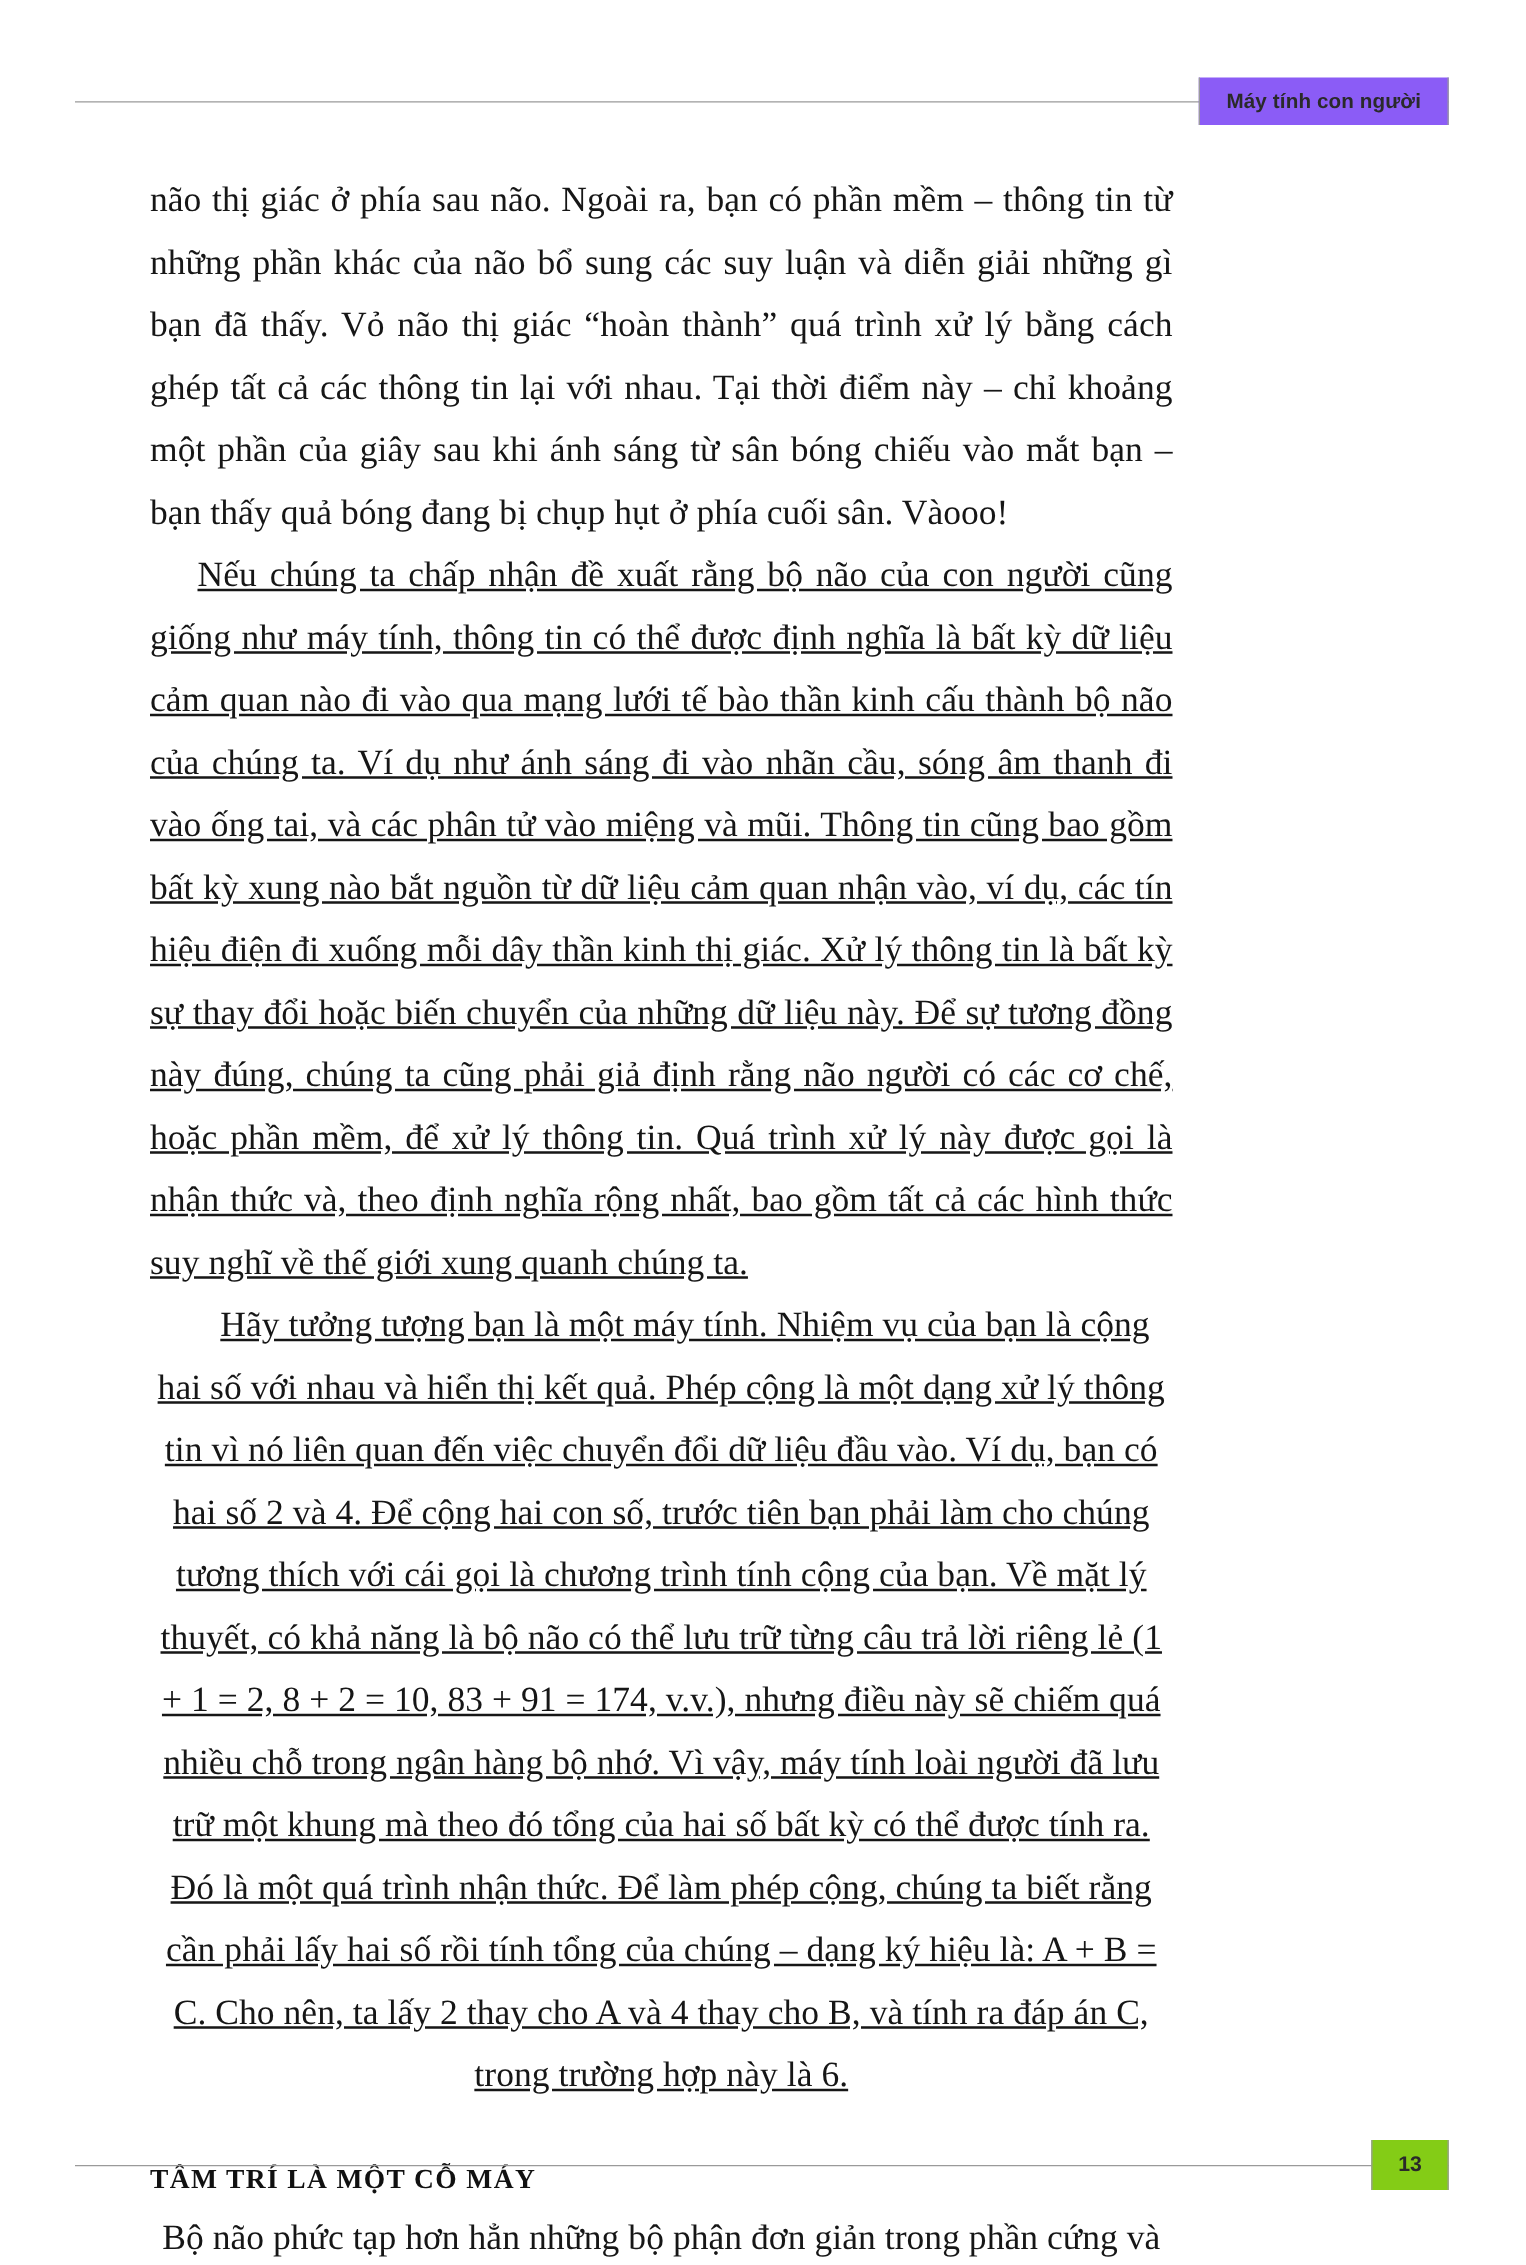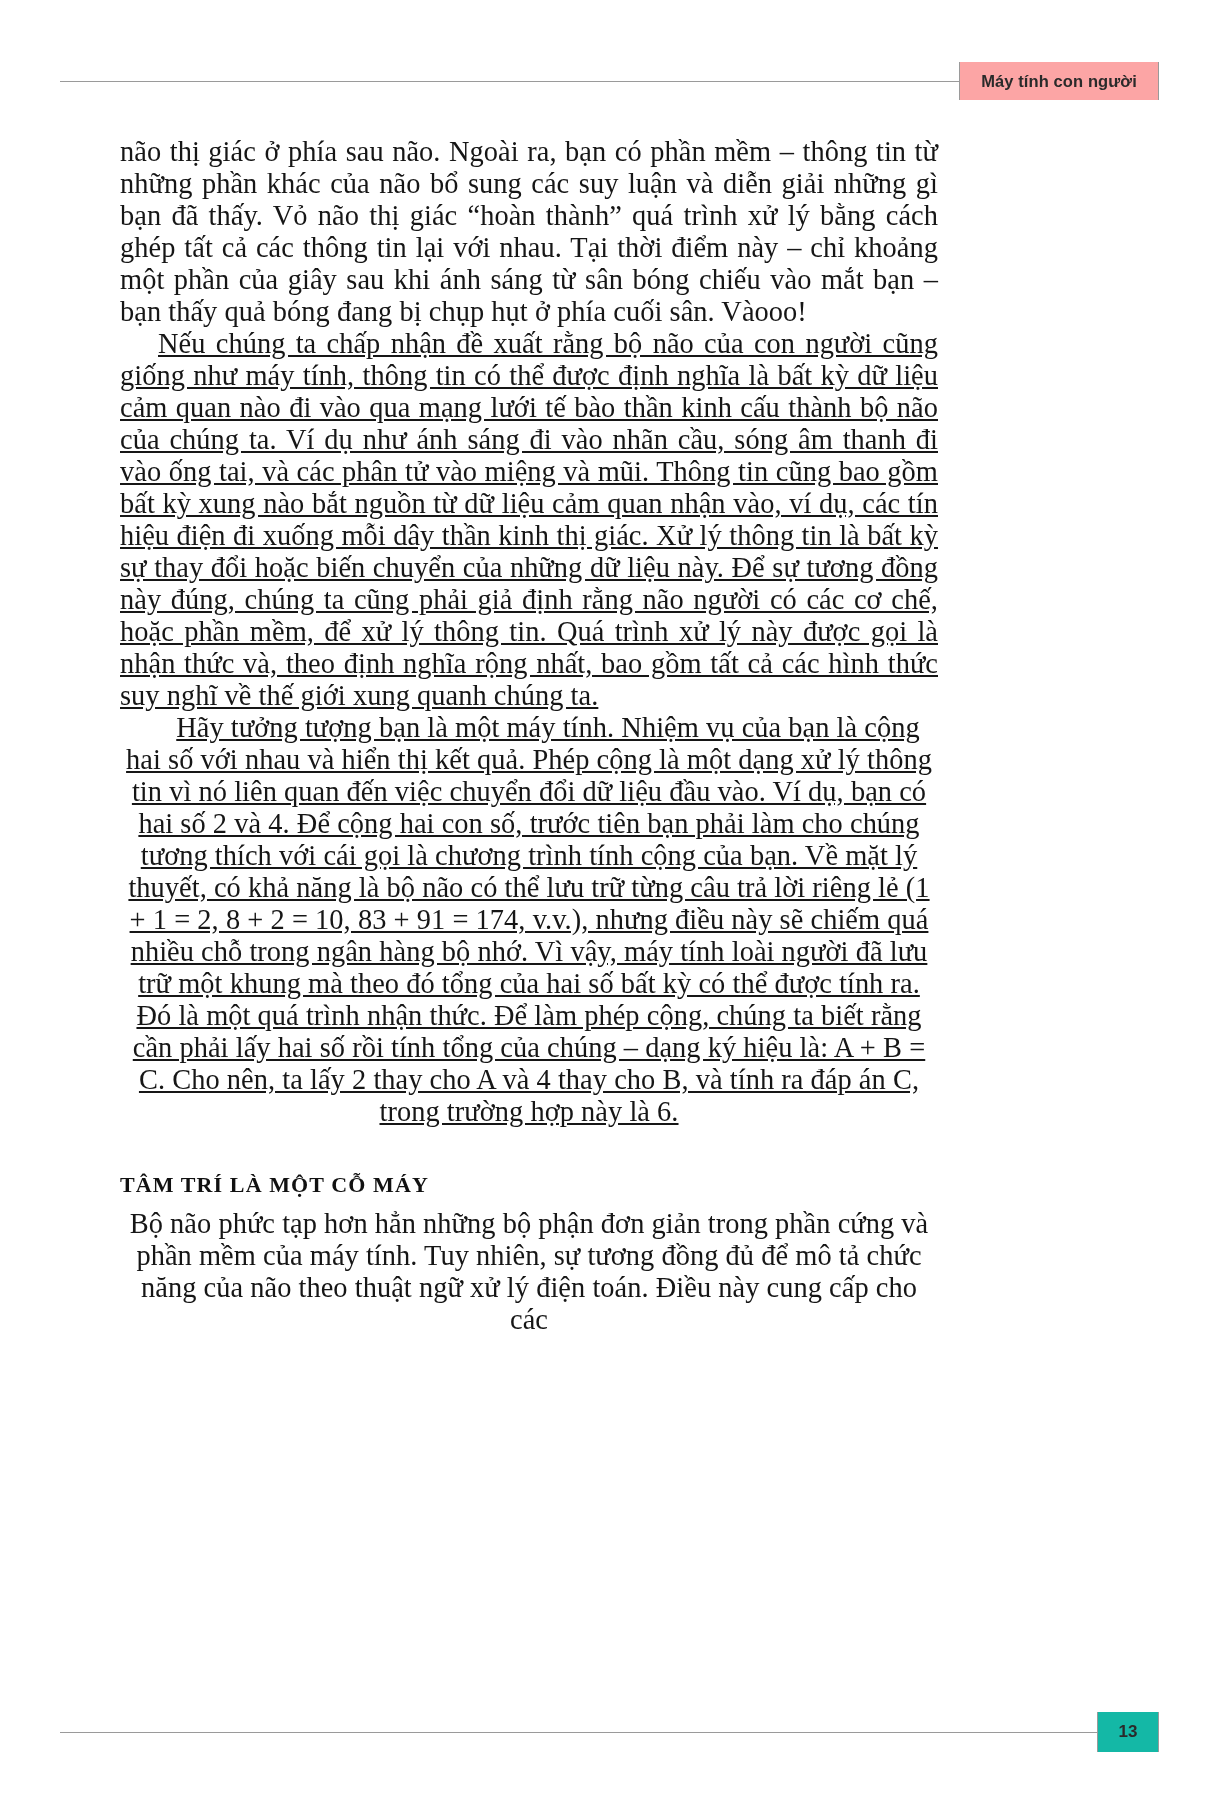--- a/index.html
+++ b/index.html
@@ -42,21 +42,21 @@
     background: #9a9a9a;
   }
   .header-box {
     position: absolute;
     right: 0;
     top: 0;
     height: 38px;
     min-width: 200px;
     border-left: 1px solid #9a9a9a;
     border-right: 1px solid #9a9a9a;
-    background: #fca5a5;
+    background: #8b5cf6;
     display: flex;
     align-items: center;
     justify-content: center;
     padding: 0 18px;
     box-sizing: border-box;
     margin-left: 39px;
   }
   .header-title {
     font-family: "Liberation Sans", sans-serif;
     font-size: 16.5px;
@@ -69,21 +69,21 @@
   
   .content {
     position: absolute;
     left: 120px;
     top: 136px;
     width: 818px;
   }
   p {
     margin: 0;
     font-size: 28.4px;
-    line-height: 32px;
+    line-height: 50px;
     text-align: justify;
     text-justify: inter-word;
     letter-spacing: 0.05px;
     color: #161616;
   }
   p.indent {
     text-indent: 38px;
     text-decoration: underline;
   }
   p.last-line-left {
@@ -119,21 +119,21 @@
     background: #9a9a9a;
   }
   .footer-box {
     position: absolute;
     right: 0;
     top: 0;
     width: 62px;
     height: 40px;
     border-left: 1px solid #9a9a9a;
     border-right: 1px solid #9a9a9a;
-    background: #14b8a6;
+    background: #84cc16;
     display: flex;
     align-items: center;
     justify-content: center;
     box-sizing: border-box;
   }
   .page-number {
     font-family: "Liberation Sans", sans-serif;
     font-size: 17px;
     font-weight: bold;
     color: #2a2a2a;

